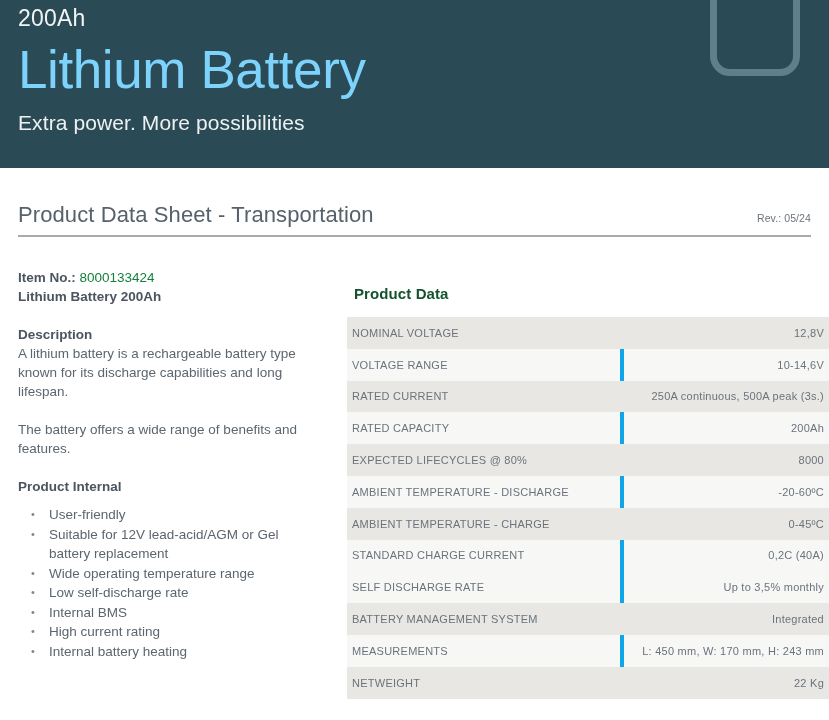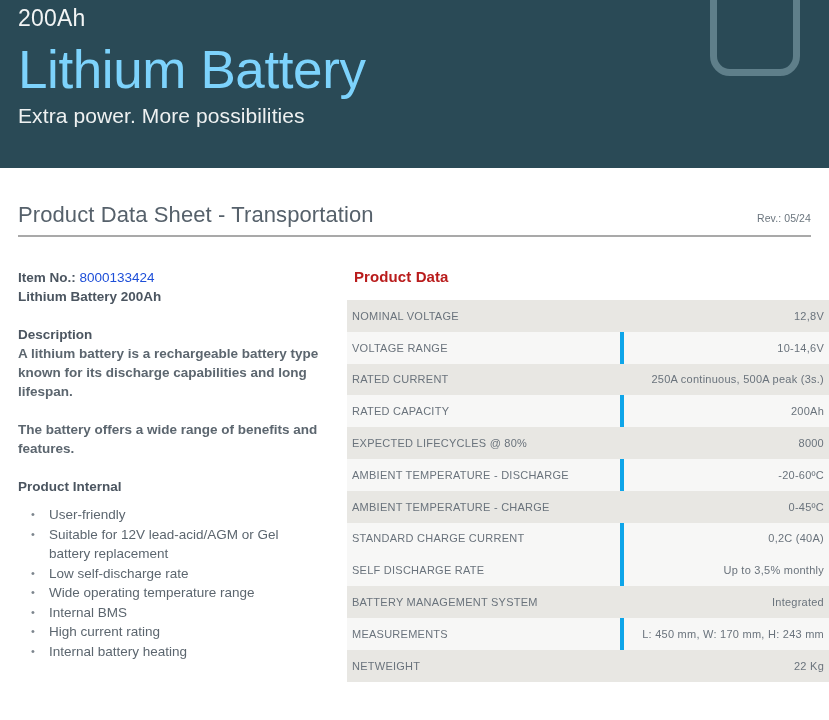--- a/index.html
+++ b/index.html
@@ -39,21 +39,21 @@
     font-size: 53px;
     line-height: 60px;
     margin-top: 7px;
     letter-spacing: -0.4px;
     white-space: nowrap;
   }
   .hero-sub {
     color: #eef1f1;
     font-size: 21px;
     line-height: 28px;
-    margin-top: 2px;
+    margin-top: 9px;
     letter-spacing: 0.1px;
   }
   .battery-graphic {
     position: absolute;
     right: 29px;
     top: -64px;
     width: 90px;
     height: 140px;
     border: 7px solid #5f7f8a;
     border-radius: 20px;
@@ -102,30 +102,30 @@
     line-height: 19px;
   }
   .strong-line {
     font-weight: bold;
     color: #4b5560;
     font-size: 13.5px;
     line-height: 19px;
   }
   .strong-line .plain {
     font-weight: normal;
-    color: #1d4ed8;
+    color: #15803d;
   }
   .block-gap { height: 19px; }
   .sec-head {
     font-weight: bold;
     color: #4b5560;
     font-size: 13.5px;
     line-height: 19px;
   }
-  .para { font-size: 13.5px; line-height: 19px; color: #5c666f; font-weight: bold; }
+  .para { font-size: 13.5px; line-height: 19px; color: #5c666f; }
   ul.features {
     list-style: none;
     margin: 9px;
     padding: 0;
   }
   ul.features li {
     position: relative;
     padding-left: 22px;
     font-size: 13.5px;
     line-height: 19.5px;
@@ -143,22 +143,22 @@
   
   .right-col {
     position: absolute;
     left: 347px;
     top: 268px;
     width: 482px;
   }
   .data-head {
     font-weight: bold;
     font-size: 15px;
-    color: #b91c1c;
-    margin: 0 0 15px 7px;
+    color: #14532d;
+    margin: 17px 0 15px 7px;
     letter-spacing: 0.1px;
   }
   table.spec {
     border-collapse: collapse;
     width: 482px;
     table-layout: fixed;
   }
   table.spec tr { height: 31.8px; }
   table.spec tr.odd  { background: #e8e7e3; }
   table.spec tr.even { background: #f7f7f6; }
@@ -213,22 +213,22 @@
   <div class="block-gap"></div>
 
   <div class="para">The battery offers a wide range of benefits and features.</div>
 
   <div class="block-gap"></div>
 
   <div class="sec-head">Product Internal</div>
   <ul class="features">
     <li>User-friendly</li>
     <li>Suitable for 12V lead-acid/AGM or Gel battery replacement</li>
+    <li>Wide operating temperature range</li>
     <li>Low self-discharge rate</li>
-    <li>Wide operating temperature range</li>
     <li>Internal BMS</li>
     <li>High current rating</li>
     <li>Internal battery heating</li>
   </ul>
 </div>
 
 <div class="right-col">
   <div class="data-head">Product Data</div>
   <table class="spec">
     <tbody>

